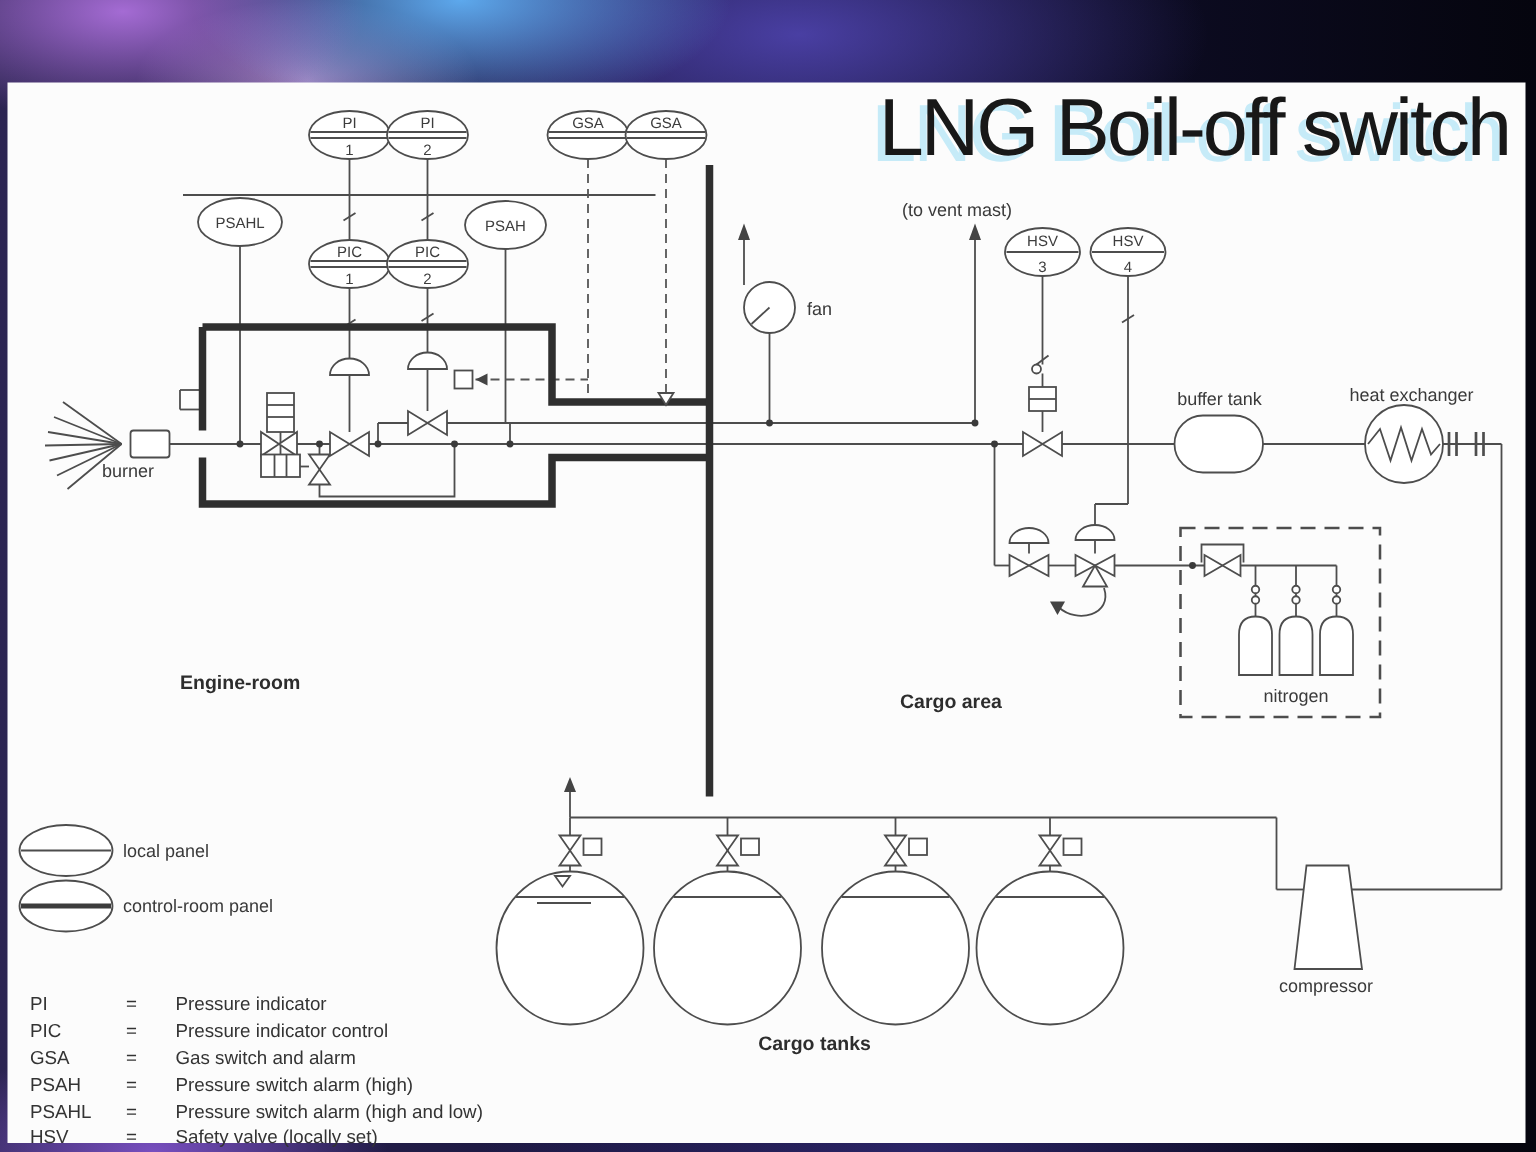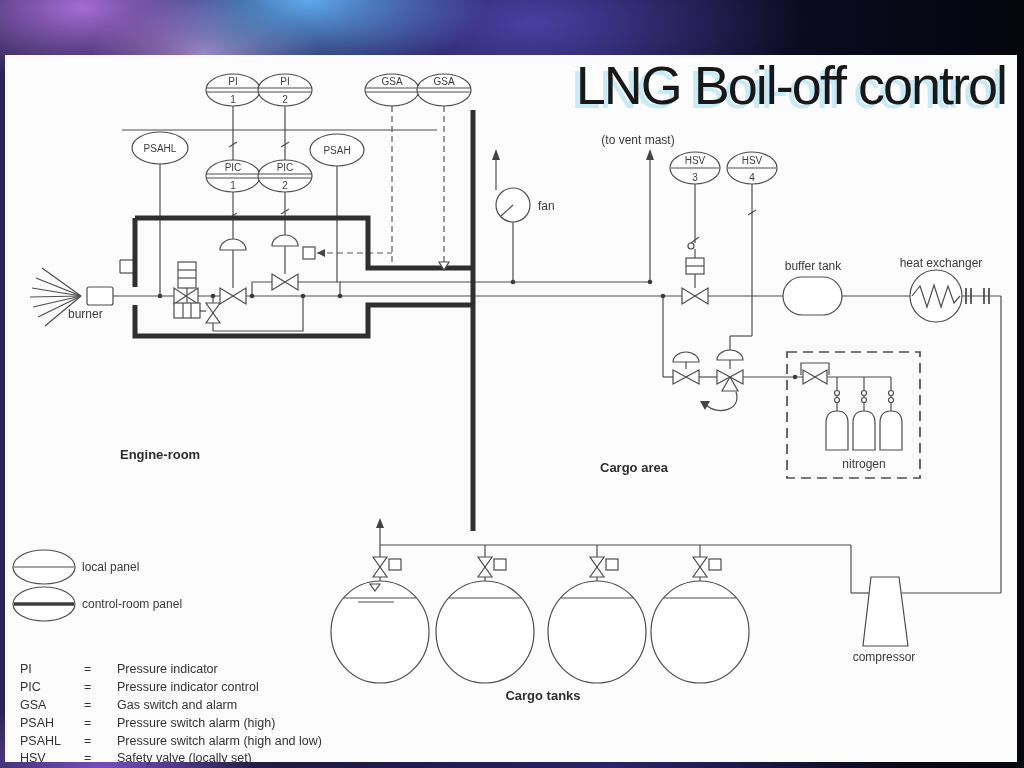--- a/index.html
+++ b/index.html
@@ -38,21 +38,21 @@
   .labb {font:600 13px "Liberation Sans",sans-serif;fill:#2d2d2d;}
   .itxt {font:10px "Liberation Sans",sans-serif;fill:#3d3d3d;text-anchor:middle;}
   .abt  {font:12.5px "Liberation Sans",sans-serif;fill:#333;}
   .mid  {text-anchor:middle;}
 </style>
 </head>
 <body>
 
 <div class="slide"></div>
 
-<div class="page-title">LNG Boil-off control</div>
+<div class="page-title">LNG Boil-off switch</div>
 
 <svg class="diagram" width="1024" height="768" viewBox="0 0 1024 768">
 
   <g>
     <line class="ln" x1="113" y1="296" x2="783" y2="296"></line>
     <line class="ln" x1="842" y1="296" x2="910" y2="296"></line>
     <line class="ln" x1="962" y1="296" x2="1001" y2="296"></line>
     <line class="ln" x1="1001" y1="296" x2="1001" y2="593"></line>
     <line class="ln" x1="1001" y1="593" x2="901" y2="593"></line>
     <line class="ln" x1="851" y1="545" x2="851" y2="593"></line>

